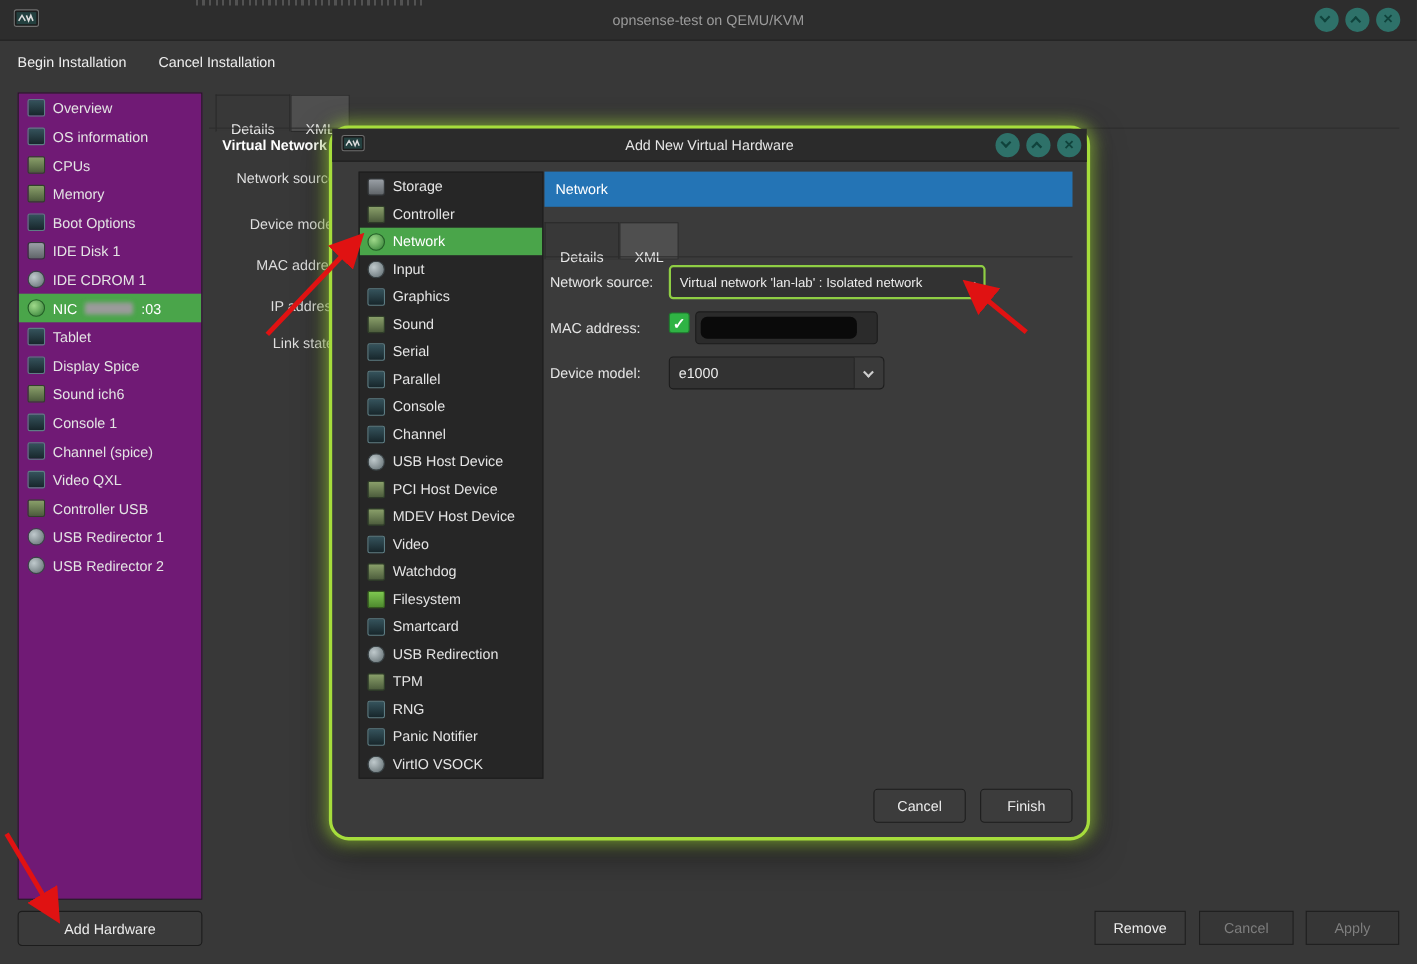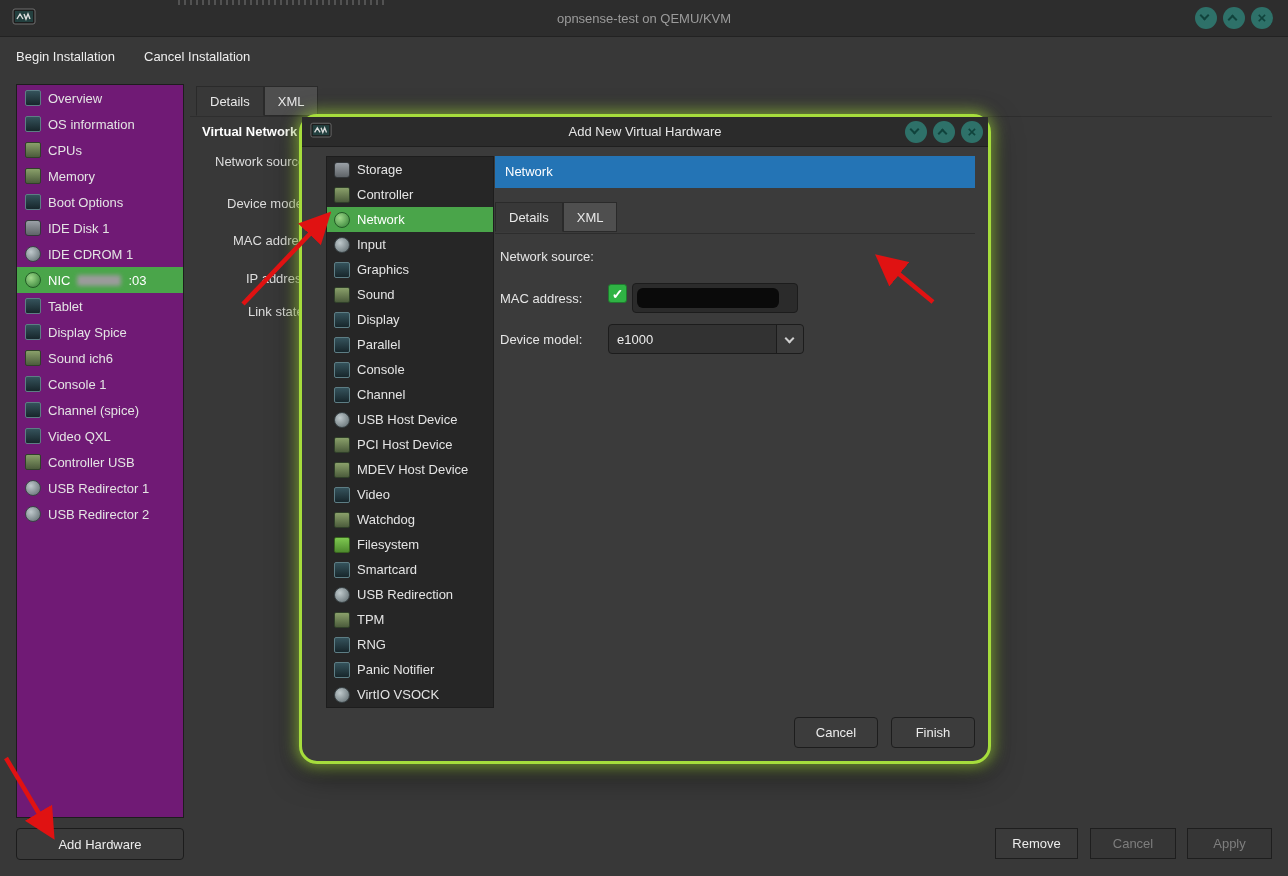--- a/index.html
+++ b/index.html
@@ -42,21 +42,21 @@
   .ic{width:16px;height:16px;display:inline-block;flex:none;border-radius:2px;background:linear-gradient(#6b7a7e,#3c4649);border:1px solid #222;}
   .ic-screen{background:linear-gradient(#35535c,#17262b);border:1px solid #5d7d84;}
   .ic-chip{background:linear-gradient(#8aa06a,#4c5c3c);border:1px solid #30402a;}
   .ic-disk{background:linear-gradient(#9aa0a6,#5f6468);border:1px solid #33373a;border-radius:3px;}
   .ic-disc{background:radial-gradient(circle at 35% 35%,#bfc9cc,#5c686c);border:1px solid #3a4346;border-radius:50%;}
   .ic-net{background:radial-gradient(circle at 35% 35%,#9fd98a,#2e7d32);border:1px solid #235c26;border-radius:50%;}
   .ic-folder{background:linear-gradient(#7ec850,#4e8a2e);border:1px solid #38641f;}
 
   
   .main-tabs{position:absolute;left:196px;top:86px;display:flex;}
-  .tab{height:30px;line-height:30px;padding:0 13px;font-size:13px;background:#4f4f4f;color:#e8e8e8;border:1px solid #2a2a2a;cursor:pointer;}
+  .tab{height:30px;line-height:30px;padding:16px 13px;font-size:13px;background:#4f4f4f;color:#e8e8e8;border:1px solid #2a2a2a;cursor:pointer;}
   .tab.active{background:#383838;border-bottom-color:#383838;}
   .main-underline{position:absolute;left:190px;top:116px;width:1082px;height:1px;background:#2e2e2e;}
   .main-heading{position:absolute;left:202px;top:124px;font-size:13px;font-weight:bold;color:#fff;white-space:nowrap;}
   .bg-label{position:absolute;font-size:13px;color:#dedede;white-space:nowrap;}
   .bgl-ns{left:215px;top:154px;}
   .bgl-dm{left:227px;top:196px;}
   .bgl-mac{left:233px;top:233px;}
   .bgl-ip{left:246px;top:271px;}
   .bgl-ls{left:248px;top:304px;}
 
@@ -306,21 +306,21 @@
         <span>Graphics</span>
       </div>
 
       <div class="dlg-item">
         <span class="ic ic-chip"></span>
         <span>Sound</span>
       </div>
 
       <div class="dlg-item">
         <span class="ic ic-screen"></span>
-        <span>Display</span>
+        <span>Serial</span>
       </div>
 
       <div class="dlg-item">
         <span class="ic ic-screen"></span>
         <span>Parallel</span>
       </div>
 
       <div class="dlg-item">
         <span class="ic ic-screen"></span>
         <span>Console</span>
@@ -394,20 +394,24 @@
 
   <div class="dlg-header">Network</div>
 
   <div class="dlg-tabs">
     <div class="tab active">Details</div>
     <div class="tab">XML</div>
   </div>
   <div class="dlg-tab-underline"></div>
 
   <span class="dlg-label lbl-ns">Network source:</span>
+  <div class="dropdown dd-ns">
+    <span>Virtual network 'lan-lab' : Isolated network</span>
+    <span class="dd-chev"></span>
+  </div>
 
   <span class="dlg-label lbl-mac">MAC address:</span>
   <div class="checkbox checked"></div>
   <div class="mac-input">
     <div class="mac-redact"></div>
   </div>
 
   <span class="dlg-label lbl-dm">Device model:</span>
   <div class="dropdown combo">
     <span>e1000</span>

